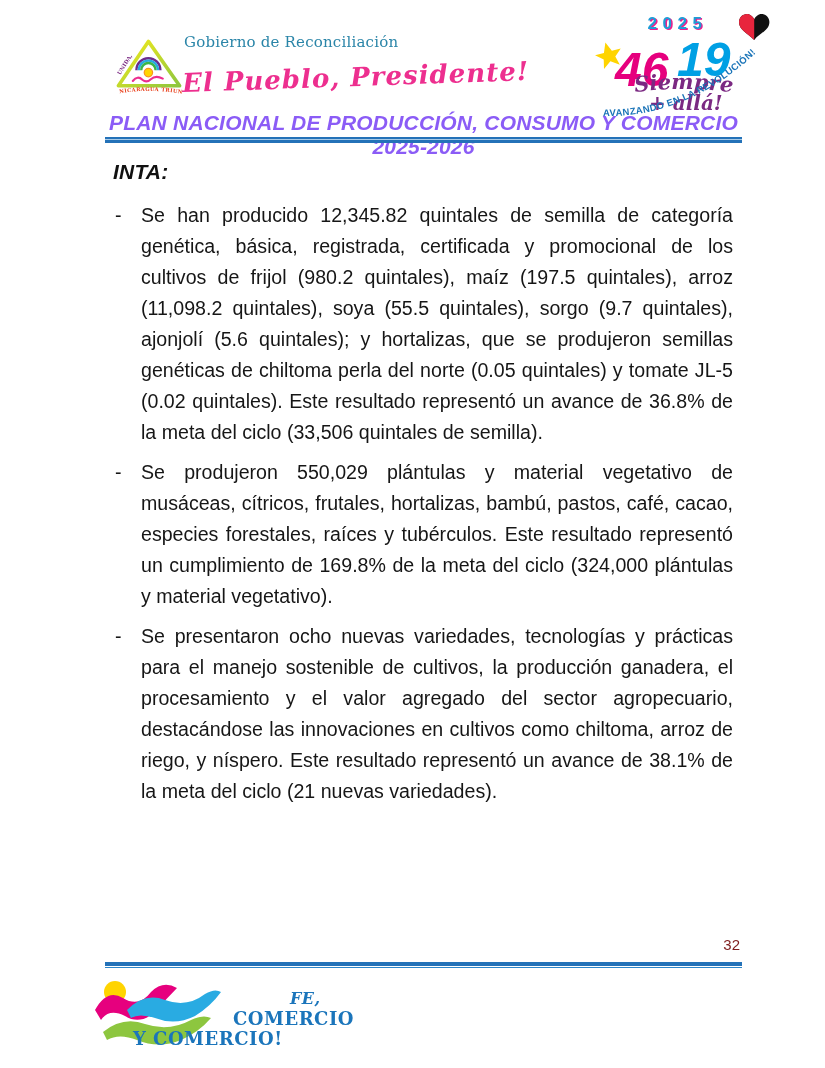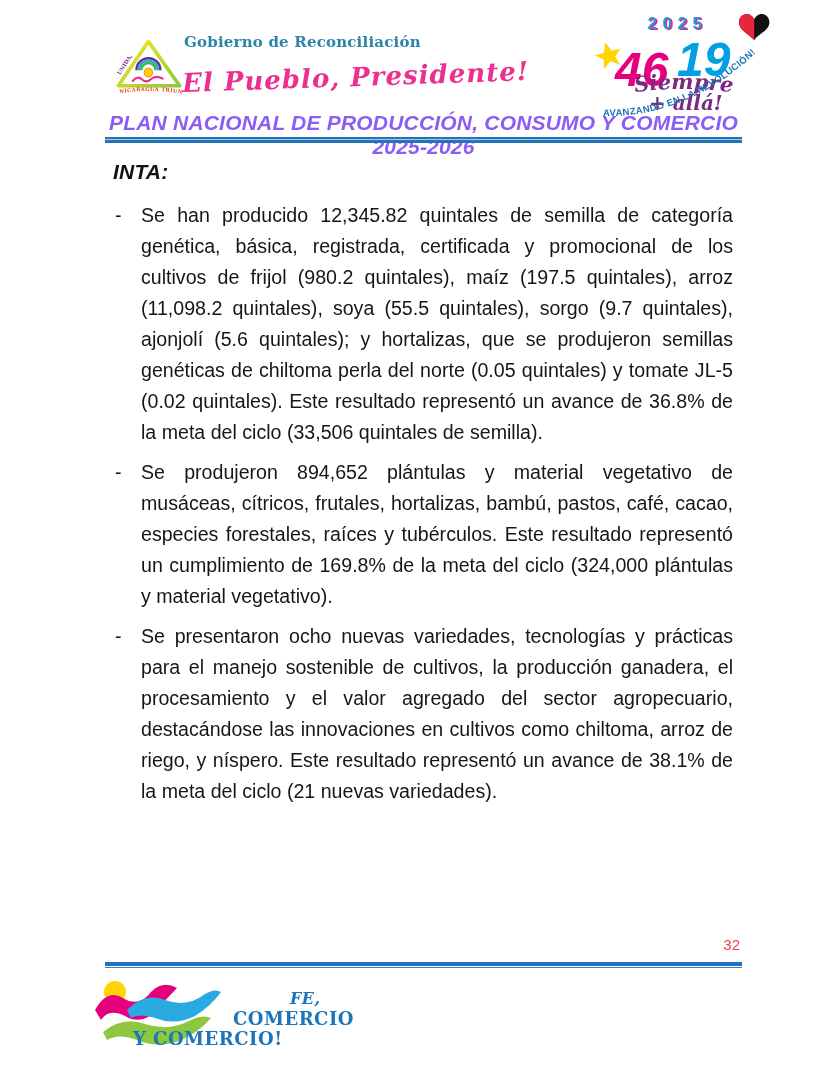--- a/index.html
+++ b/index.html
@@ -8,21 +8,21 @@
     position:relative; width:825px; height:1068px; background:#ffffff;
     font-family:"Liberation Sans", sans-serif; color:#111; overflow:hidden;
   }
 
   
   .header { position:absolute; top:16px; left:110px; right:28px; height:96px; }
   .logo-left { position:absolute; left:0; top:2px; width:380px; height:96px; }
   .emblem-svg { position:absolute; left:0; top:0; }
   .org-lines {
     position:absolute; left:74px; top:15px;
-    font-family:"DejaVu Serif", serif; font-weight:bold;
+    font-family:"DejaVu Serif", serif; font-weight:normal;
     font-size:15px; line-height:18px; color:#2a85a8; letter-spacing:.2px;
   }
   .slogan-script {
     position:absolute; left:72px; top:44px;
     font-family:"DejaVu Serif", serif; font-style:italic; font-weight:bold;
     font-size:26px; color:#ed2f8f; transform:rotate(-2deg); letter-spacing:1px;
     white-space:nowrap;
   }
   .logo-right { position:absolute; right:10px; top:-6px; width:200px; height:110px; }
 
@@ -47,21 +47,21 @@
   ul.bullets { list-style:none; }
   ul.bullets li {
     position:relative; padding-left:28px; margin-bottom:9px;
     font-size:19.6px; line-height:31px; text-align:justify; color:#161616;
   }
   ul.bullets li .dash {
     position:absolute; left:2px; top:0; font-size:19.6px; color:#161616;
   }
 
   
-  .page-number { position:absolute; top:936px; right:85px; font-size:15px; color:#ef4444; }
+  .page-number { position:absolute; top:936px; right:85px; font-size:15px; color:#7f1d1d; }
   .footer-logo { position:absolute; left:93px; top:976px; width:290px; height:80px; }
   .footer-waves { position:absolute; left:0; top:0; }
   .footer-text span {
     position:absolute; font-family:"DejaVu Serif", serif; font-weight:bold;
     color:#1b75bb; letter-spacing:.5px; white-space:nowrap;
   }
   .footer-text .l1 { left:197px; top:13px;  font-size:16px;font-style:italic; }
   .footer-text .l2 { left:140px; top:32px;  font-size:18px; }
   .footer-text .l3 { left:40px;  top:52px;  font-size:18px; }
 </style>
@@ -140,21 +140,21 @@
 
   <div class="main">
     <div class="section-heading">INTA:</div>
     <ul class="bullets">
       <li>
         <span class="dash">-</span>
         <span>Se han producido 12,345.82 quintales de semilla de categoría genética, básica, registrada, certificada y promocional de los cultivos de frijol (980.2 quintales), maíz (197.5 quintales), arroz (11,098.2 quintales), soya (55.5 quintales), sorgo (9.7 quintales), ajonjolí (5.6 quintales); y hortalizas, que se produjeron semillas genéticas de chiltoma perla del norte (0.05 quintales) y tomate JL-5 (0.02 quintales). Este resultado representó un avance de 36.8% de la meta del ciclo (33,506 quintales de semilla).</span>
       </li>
       <li>
         <span class="dash">-</span>
-        <span>Se produjeron 894,652 plántulas y material vegetativo de musáceas, cítricos, frutales, hortalizas, bambú, pastos, café, cacao, especies forestales, raíces y tubérculos. Este resultado representó un cumplimiento de 169.8% de la meta del ciclo (324,000 plántulas y material vegetativo).</span>
+        <span>Se produjeron 550,029 plántulas y material vegetativo de musáceas, cítricos, frutales, hortalizas, bambú, pastos, café, cacao, especies forestales, raíces y tubérculos. Este resultado representó un cumplimiento de 169.8% de la meta del ciclo (324,000 plántulas y material vegetativo).</span>
       </li>
       <li>
         <span class="dash">-</span>
         <span>Se presentaron ocho nuevas variedades, tecnologías y prácticas para el manejo sostenible de cultivos, la producción ganadera, el procesamiento y el valor agregado del sector agropecuario, destacándose las innovaciones en cultivos como chiltoma, arroz de riego, y níspero. Este resultado representó un avance de 38.1% de la meta del ciclo (21 nuevas variedades).</span>
       </li>
     </ul>
   </div>
 
   <div class="page-number">32</div>
   <div class="rule-bottom"></div>

